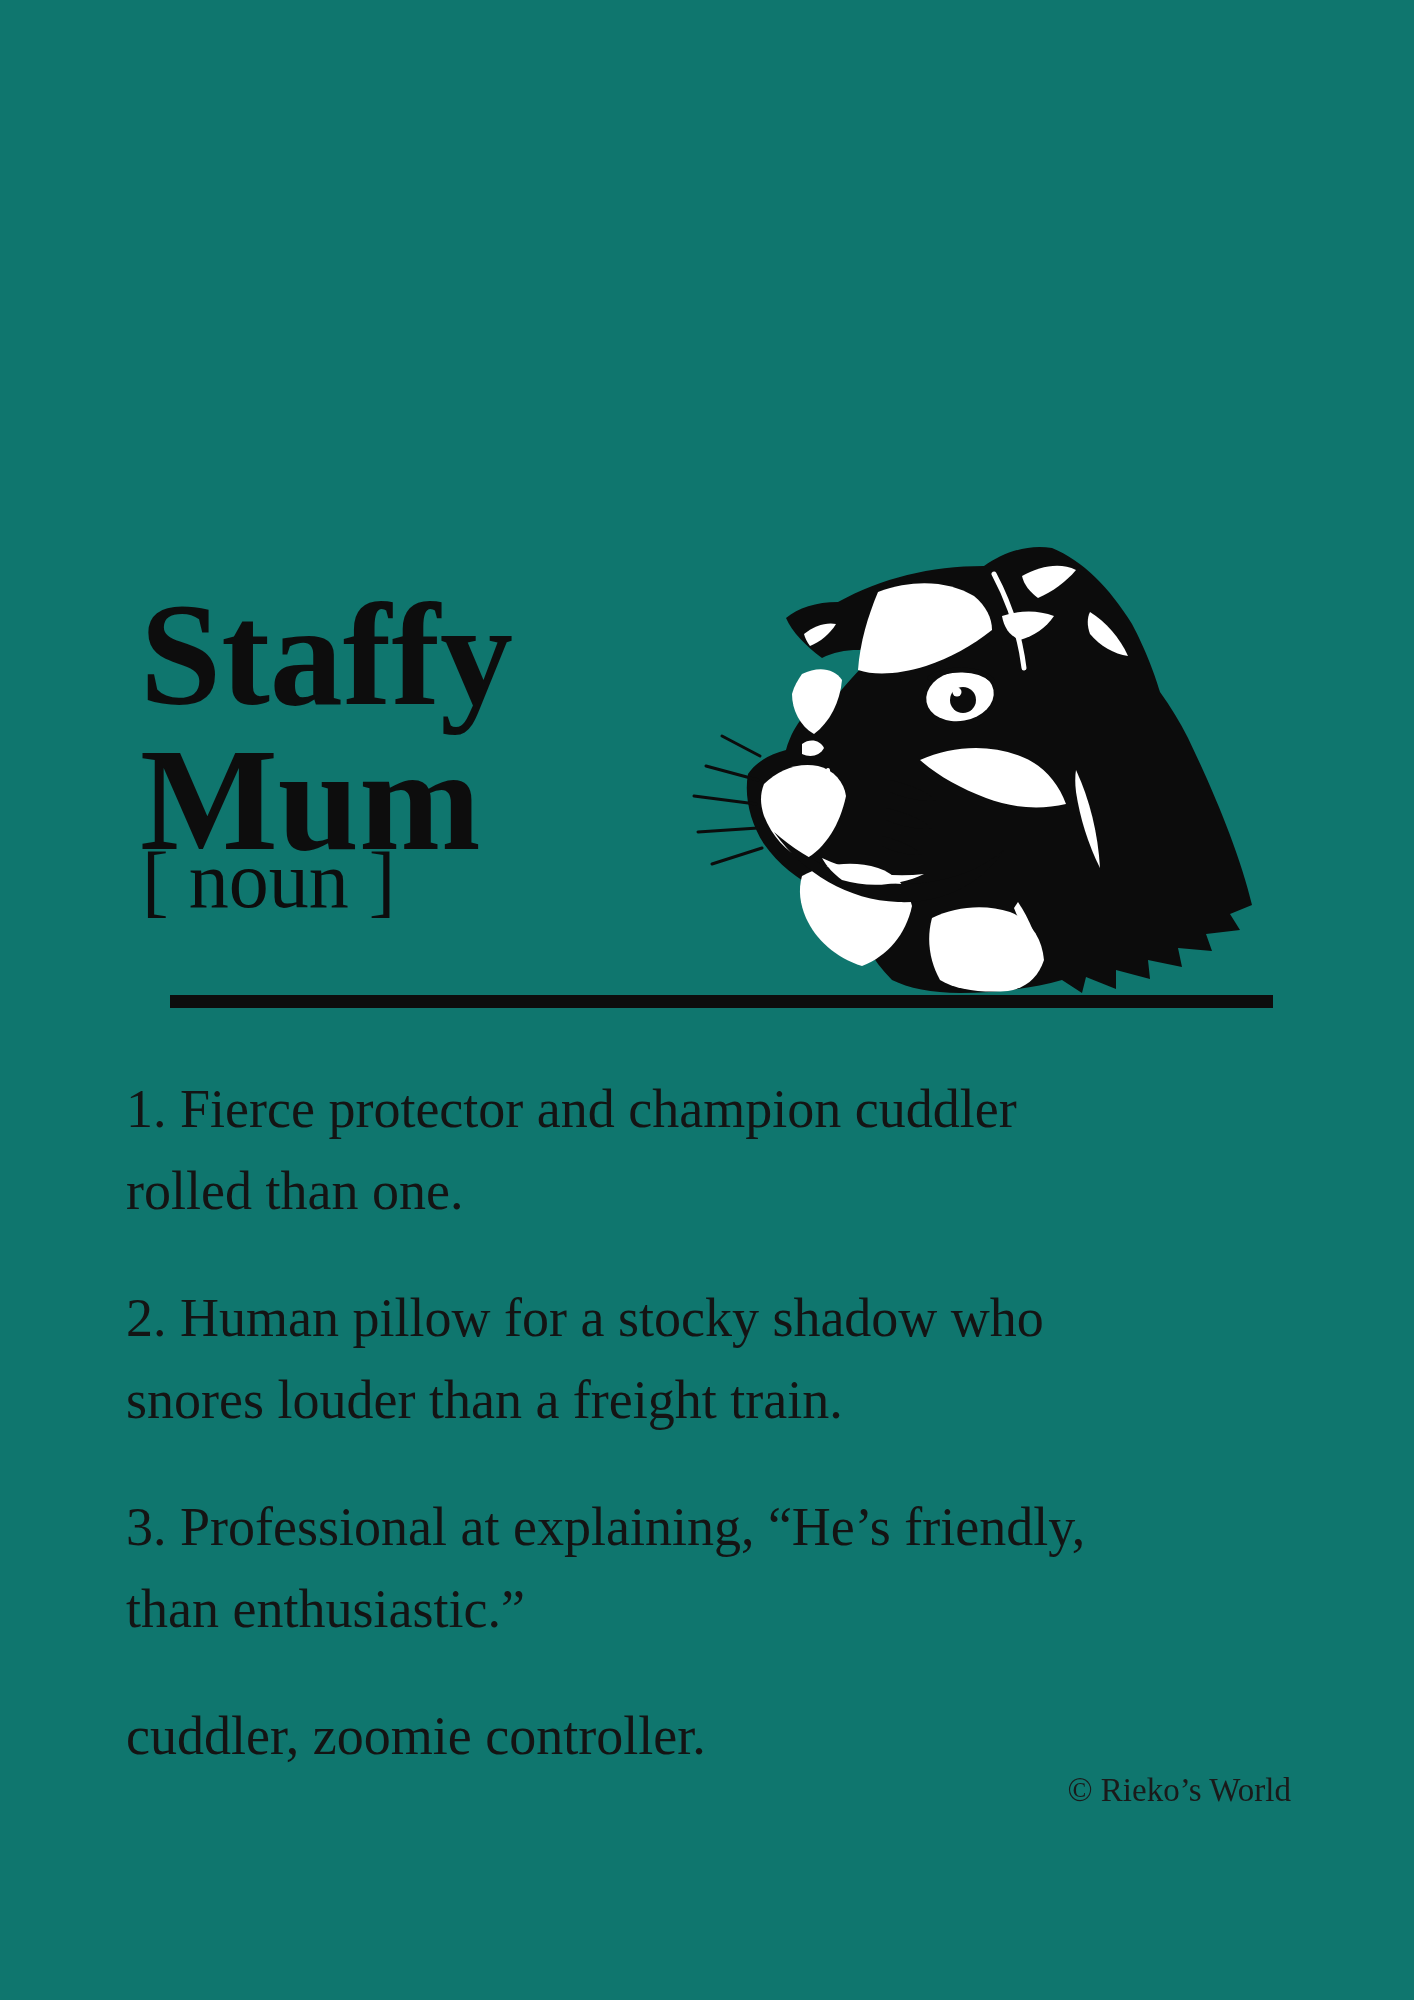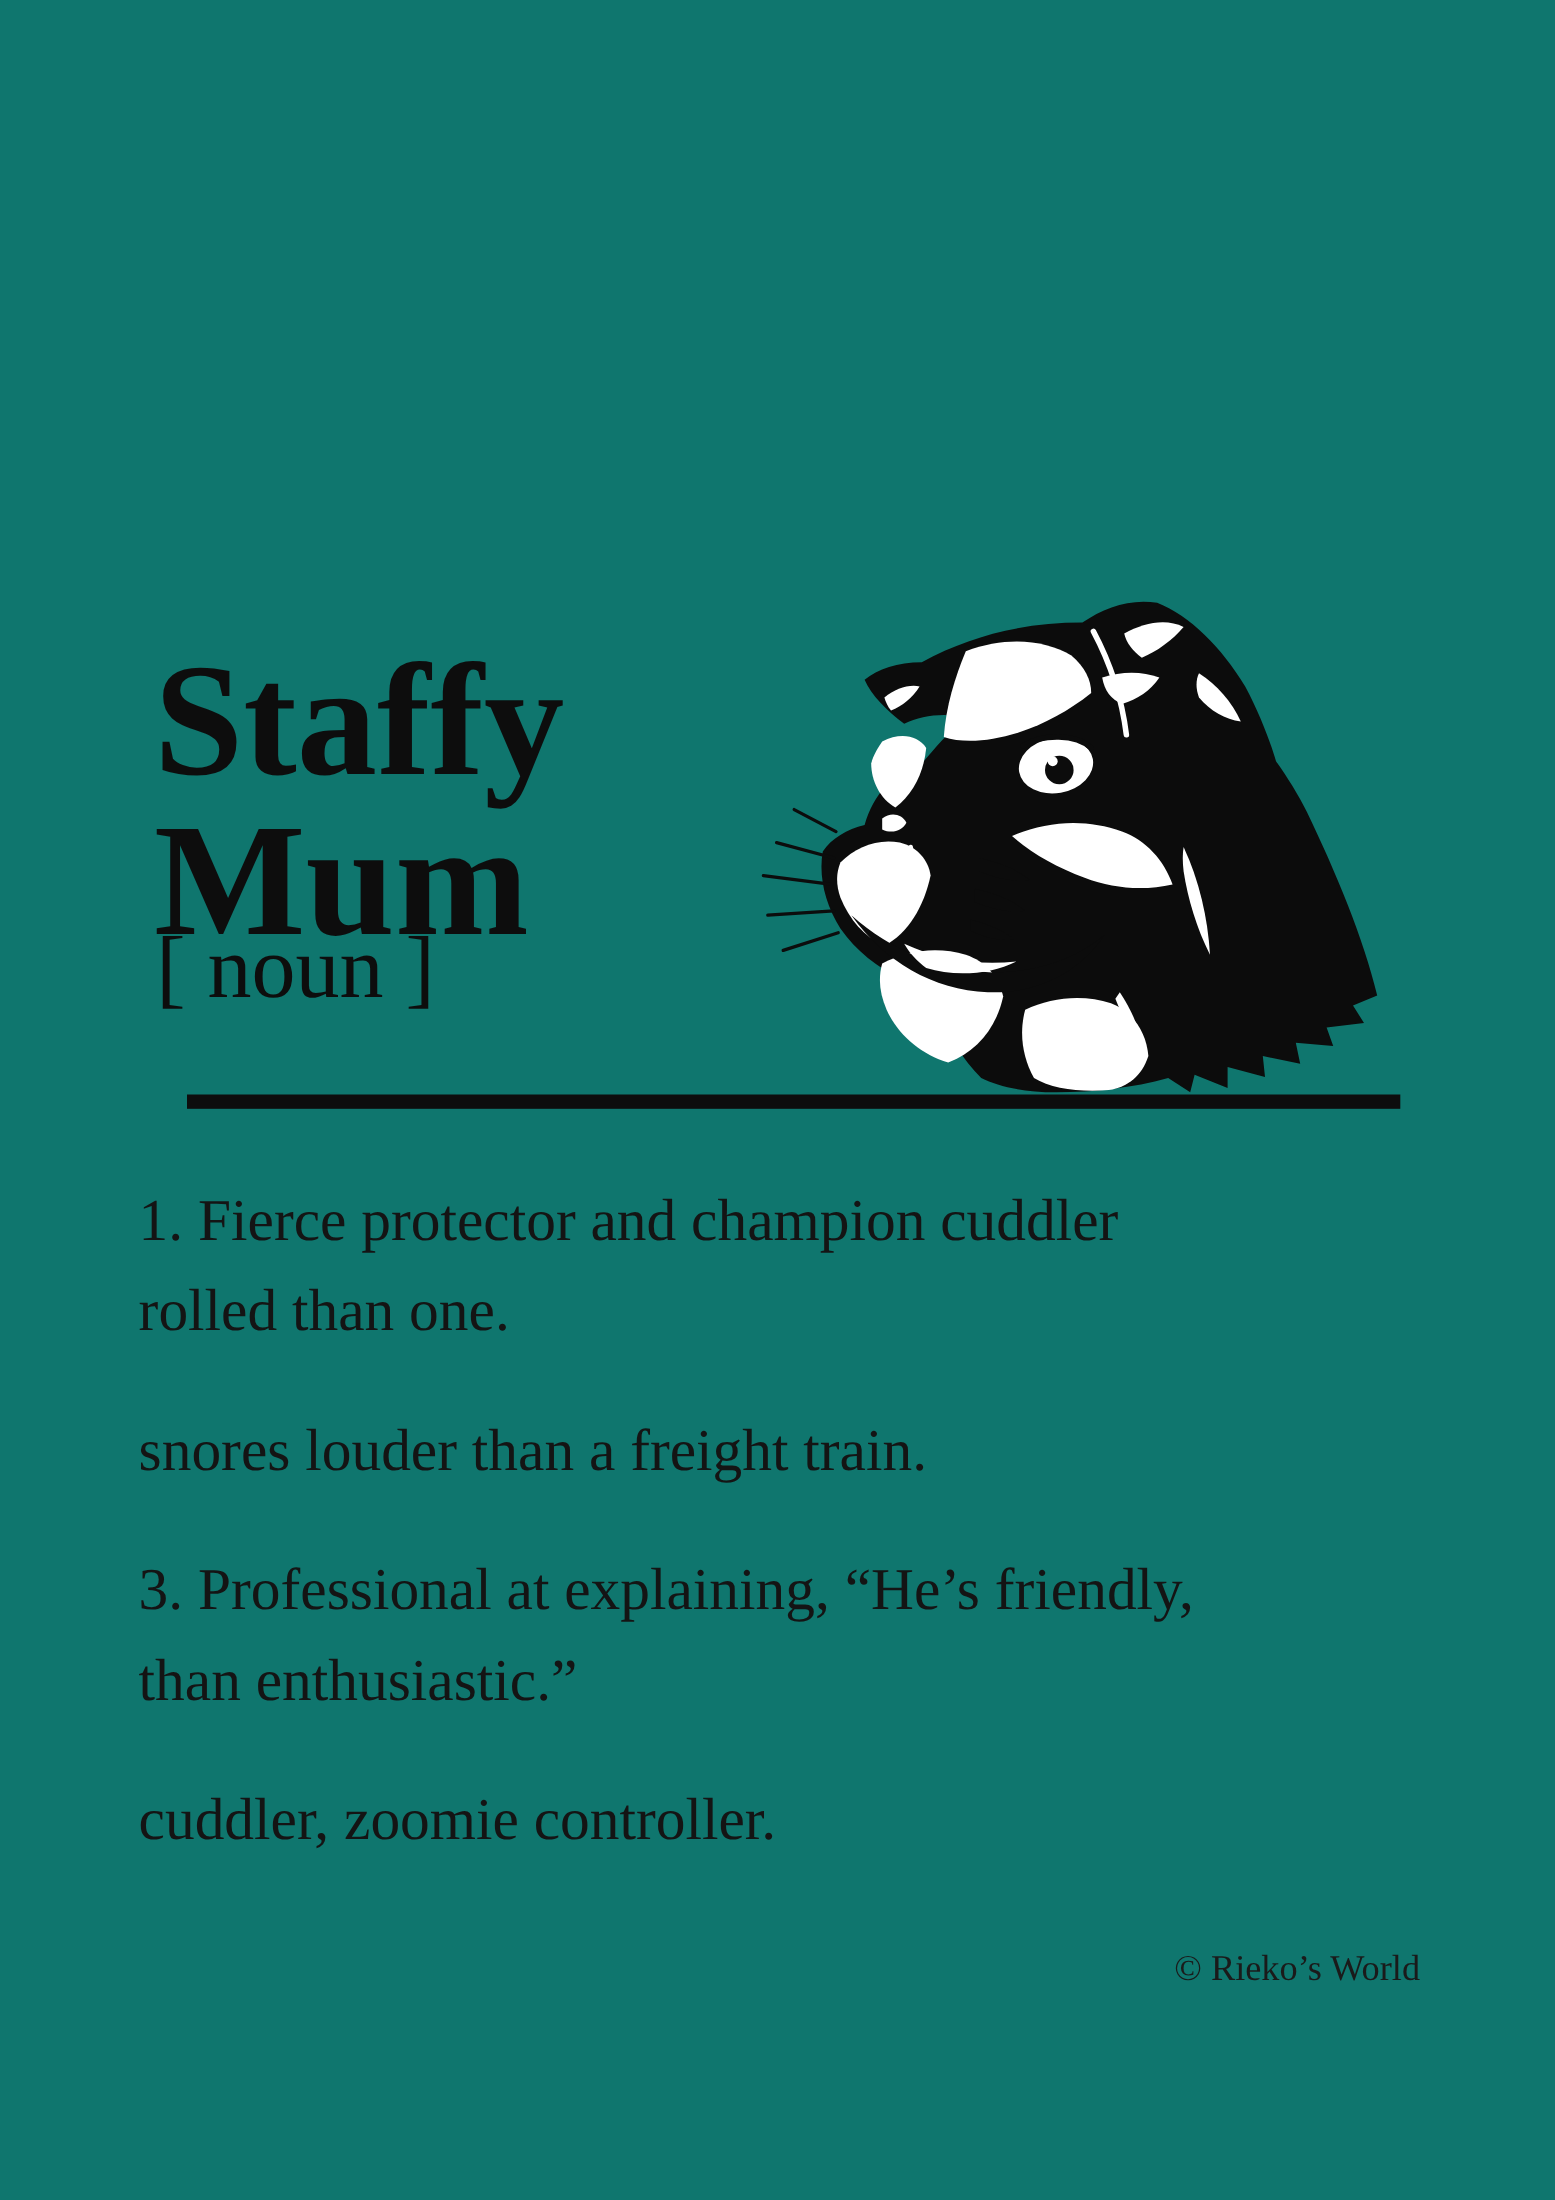--- a/index.html
+++ b/index.html
@@ -135,20 +135,21 @@
   </svg>
 
   <div class="rule"></div>
 
   <div class="defs">
     <p class="def">
       <span class="def-line">1. Fierce protector and champion cuddler</span>
       <span class="def-line">rolled than one.</span>
     </p>
     <p class="def">
+      <span class="def-line">2. Human pillow for a stocky shadow who</span>
       <span class="def-line">snores louder than a freight train.</span>
     </p>
     <p class="def">
       <span class="def-line">3. Professional at explaining, “He’s friendly,</span>
       <span class="def-line">than enthusiastic.”</span>
     </p>
     <p class="def">
       <span class="def-line">cuddler, zoomie controller.</span>
     </p>
   </div>

